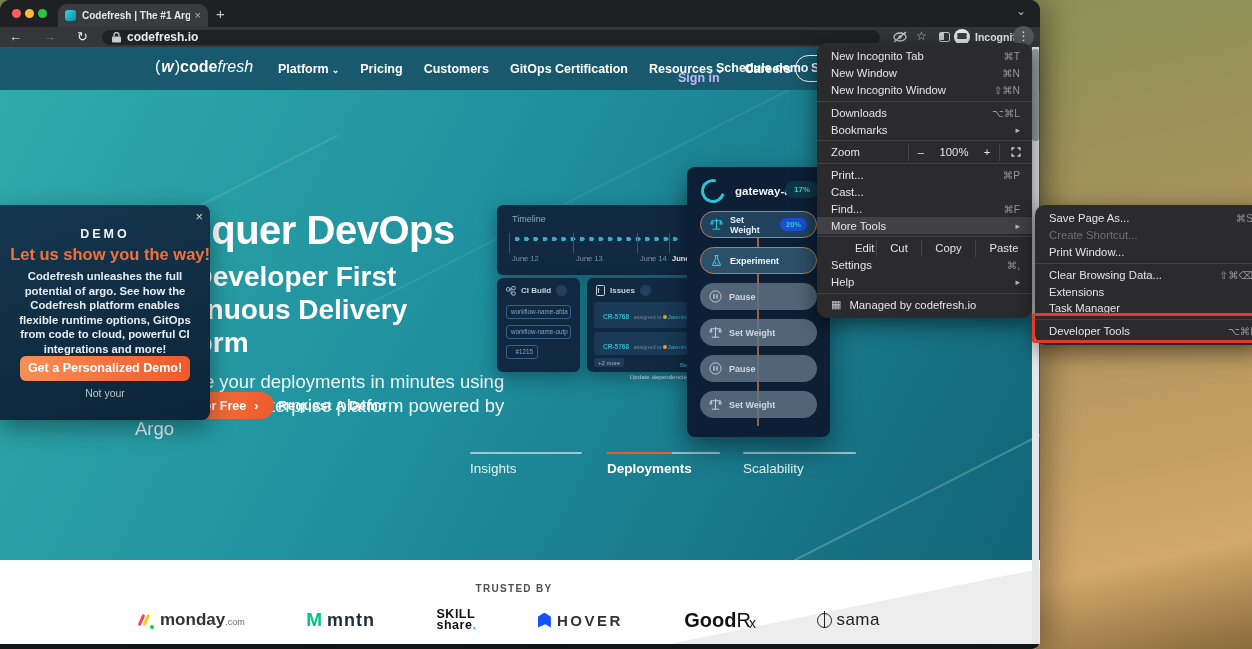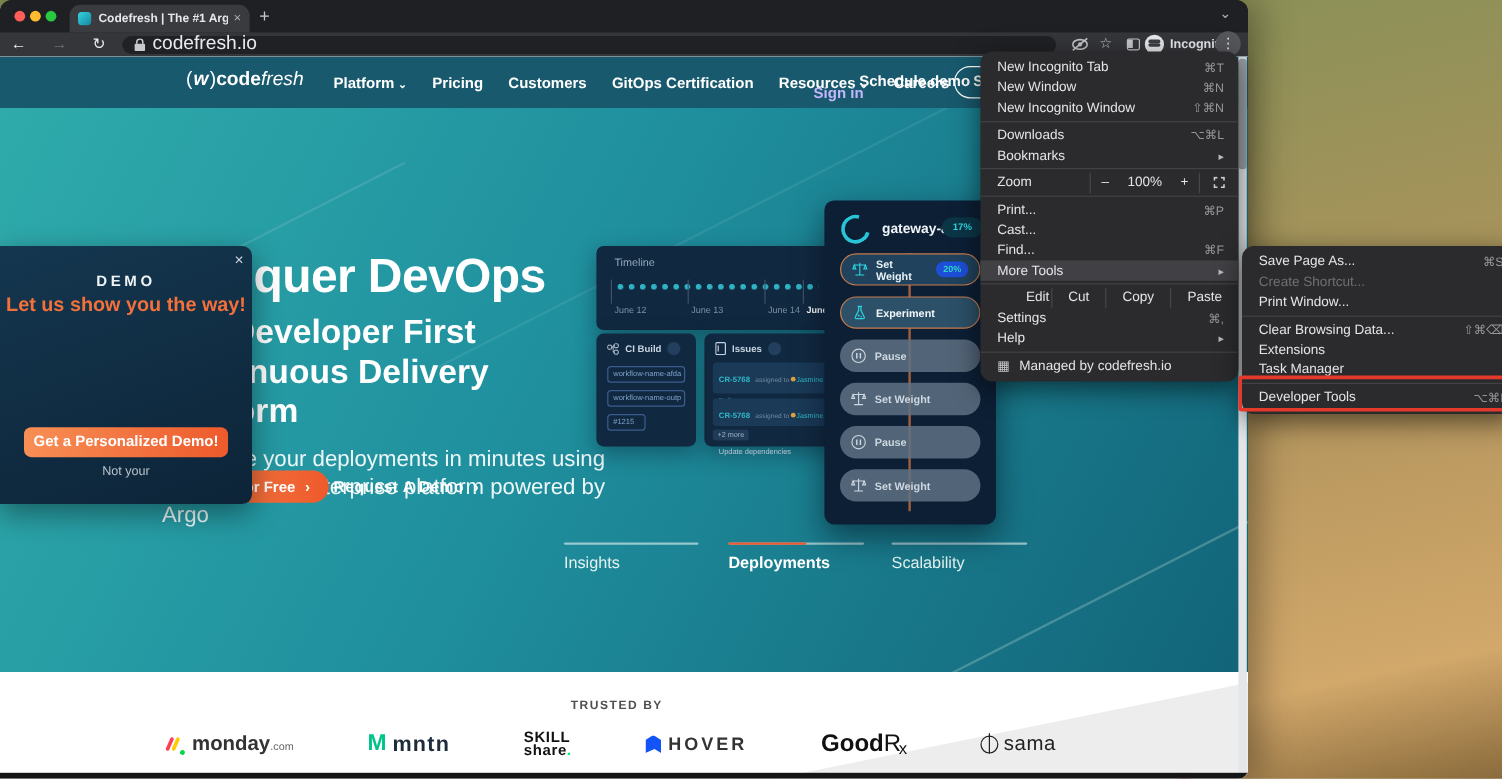--- a/index.html
+++ b/index.html
@@ -18,21 +18,21 @@
   .favicon { width:11px; height:11px; border-radius:3px; background:linear-gradient(135deg,#35d3e0,#1586a0); margin-right:6px; flex:none; }
   .tabtitle { font-size:10px; font-weight:700; white-space:nowrap; overflow:hidden; max-width:108px; }
   .tabclose { margin-left:auto; color:#aeb0b3; font-size:11px; line-height:11px; }
   .newtab { position:absolute; left:216px; top:5px; color:#c7c8ca; font-size:15px; }
   .strip-chevron { position:absolute; left:1016px; top:4px; color:#aeb1b5; font-size:12px; }
 
   
   .toolbar { position:absolute; left:0; top:27px; width:1040px; height:20px; background:#35363a; }
   .navbtn { position:absolute; top:2px; font-size:13px; line-height:15px; color:#e8eaed; }
   .urlbar { position:absolute; left:102px; top:2.5px; width:778px; height:15px; border-radius:8px; background:#202124; display:flex; align-items:center; padding:0 10px; }
-  .urltext { color:#e8eaed; font-size:16px; font-weight:400; margin-left:6px; }
+  .urltext { color:#e8eaed; font-size:12px; font-weight:700; margin-left:6px; }
   .tb-ic { position:absolute; top:2px; color:#c7cacd; font-size:12px; }
   .sidebar-ic { position:absolute; left:939px; top:5px; width:11px; height:10px; border:1.5px solid #c7cacd; border-radius:2px; }
   .sidebar-ic::after { content:""; position:absolute; left:0; top:0; width:4px; height:7px; background:#c7cacd; }
   .incog { position:absolute; left:954px; top:1px; height:18px; display:flex; align-items:center; gap:5px; }
   .incog-av { width:16px; height:16px; border-radius:50%; background:#e8eaed; position:relative; }
   .incog-av::after { content:""; position:absolute; left:3px; top:7px; width:10px; height:3px; border-radius:2px; background:#3c4043; box-shadow:0 -3px 0 0 #3c4043; }
   .incog-label { color:#e8eaed; font-size:10.5px; font-weight:700; }
   .dots { position:absolute; left:1013px; top:-1px; width:21px; height:21px; border-radius:50%; background:#55575b; color:#e8eaed; font-size:12px; text-align:center; line-height:21px; }
 
   
@@ -53,21 +53,21 @@
 
   .hero-copy { position:absolute; left:135px; top:118px; width:480px; color:#fff; }
   .h1 { font-size:40px; font-weight:800; letter-spacing:-.5px; }
   .h2 { font-size:28px; font-weight:800; line-height:33px; margin-top:7px; }
   .desc { margin-top:11px; font-size:18.5px; line-height:23.5px; font-weight:400; color:#eef7f8; }
   .cta-primary { position:absolute; left:135px; top:302px; height:27px; border-radius:15px; background:linear-gradient(90deg,#f8854b,#ee5a2c); color:#fff; font-size:12.5px; font-weight:800; display:flex; align-items:center; padding:0 16px; gap:8px; }
   .cta-secondary { position:absolute; left:278px; top:308px; color:#fff; font-size:13px; font-weight:800; letter-spacing:.4px; display:flex; gap:8px; }
   .arr { font-weight:800; }
 
   
-  .panel { position:absolute; background:#112940; border-radius:6px; box-shadow:0 6px 18px rgba(0,10,25,.35); }
+  .panel { position:absolute; background:#112940; border-radius:6px; box-shadow:0 6px 18px rgba(0,10,25,.35);text-align:right; }
   .timeline { left:497px; top:115px; width:198px; height:70px; overflow:hidden; }
   .tl-title { position:absolute; left:15px; top:9px; font-size:9px; color:#93a7bb; }
   .tl-dots { position:absolute; left:17px; top:31px; width:168px; height:6px;
     background:radial-gradient(circle 2.3px at 3px 3px,#2fb3c4 2.2px,transparent 2.5px); background-size:9.3px 6px; background-repeat:repeat-x; }
   .tl-tick { position:absolute; top:28px; width:1px; height:20px; background:#3c516b; }
   .tl-date { position:absolute; top:49px; font-size:7.5px; color:#7c8fa3; white-space:nowrap; }
   .tl-date.hot { color:#fff; font-weight:700; }
 
   .ci { left:497px; top:188px; width:83px; height:94px; }
   .phead { position:absolute; left:9px; top:7px; display:flex; align-items:center; gap:5px; color:#c7d3e0; font-size:8px; font-weight:700; }
@@ -128,21 +128,21 @@
   .chat { position:absolute; left:970px; top:88px; width:34px; height:34px; border-radius:50%; background:#f0582f; box-shadow:0 3px 8px rgba(0,0,0,.3); }
 
   .scrolltrack { position:absolute; left:1032px; top:0; width:7px; height:602px; background:#e4e6e8; }
   .scrollthumb { position:absolute; left:0; top:2px; width:7px; height:92px; background:#9aa0a5; border-radius:3px; }
   .bottombar { position:absolute; left:0; top:644px; width:1040px; height:5px; background:#141517; }
 
   
   .modal { position:absolute; left:0; top:205px; width:210px; height:215px; border-radius:0 8px 8px 0; background:linear-gradient(160deg,#14374f,#0d2438); box-shadow:0 8px 24px rgba(0,0,0,.4); z-index:20; color:#e6edf2; }
   .m-close { position:absolute; right:7px; top:4px; color:#cfd8de; font-size:13px; }
   .m-badge { position:absolute; left:0; top:22px; width:100%; text-align:center; letter-spacing:3px; font-size:12.5px; font-weight:700; color:#eef3f6; }
-  .m-title { position:absolute; left:0; top:40px; width:100%; text-align:center; color:#f3703b; font-size:16.5px; font-weight:800; }
+  .m-title { position:absolute; left:0; top:40px; width:100%; text-align:right; color:#f3703b; font-size:16.5px; font-weight:800; }
   .m-body { position:absolute; left:13px; top:64px; width:184px; text-align:center; font-size:11.3px; line-height:14.5px; font-weight:600; }
   .m-cta { position:absolute; left:20px; top:151px; width:170px; height:25px; border-radius:6px; background:linear-gradient(90deg,#f78f55,#ee5a2c); color:#fff; font-size:12.5px; font-weight:800; text-align:center; line-height:25px; }
   .m-dismiss { position:absolute; left:0; top:182px; width:100%; text-align:center; color:#b7c3cb; font-size:10.5px; }
 
   
   .menu { position:absolute; background:#2b2b2e; border-radius:10px; box-shadow:0 6px 22px rgba(0,0,0,.55); padding:5px 0; z-index:40; }
   .mainmenu { left:817px; top:43px; width:215px; }
   .submenu { left:1035px; top:205px; width:230px; z-index:41; }
   .mrow { height:16.8px; display:flex; align-items:center; padding:0 12px 0 14px; color:#e4e4e6; font-size:11.3px; }
   .mrow .sc { margin-left:auto; color:#96969a; font-size:10.3px; }
@@ -405,20 +405,21 @@
         <div class="scrollthumb"></div>
       </div>
   </div>
 
   <div class="bottombar"></div>
 
   <div class="modal">
     <span class="m-close">×</span>
     <div class="m-badge">DEMO</div>
     <div class="m-title">Let us show you the way!</div>
+    <div class="m-body">Codefresh unleashes the full potential of argo. See how the Codefresh platform enables flexible runtime options, GitOps from code to cloud, powerful CI integrations and more!</div>
     <div class="m-cta">Get a Personalized Demo!</div>
     <div class="m-dismiss">Not your</div>
   </div>
 </div>
 
 <div class="menu mainmenu">
   <div class="mrow">
       <span>New Incognito Tab</span>
       <span class="sc">⌘T</span>
     </div>

